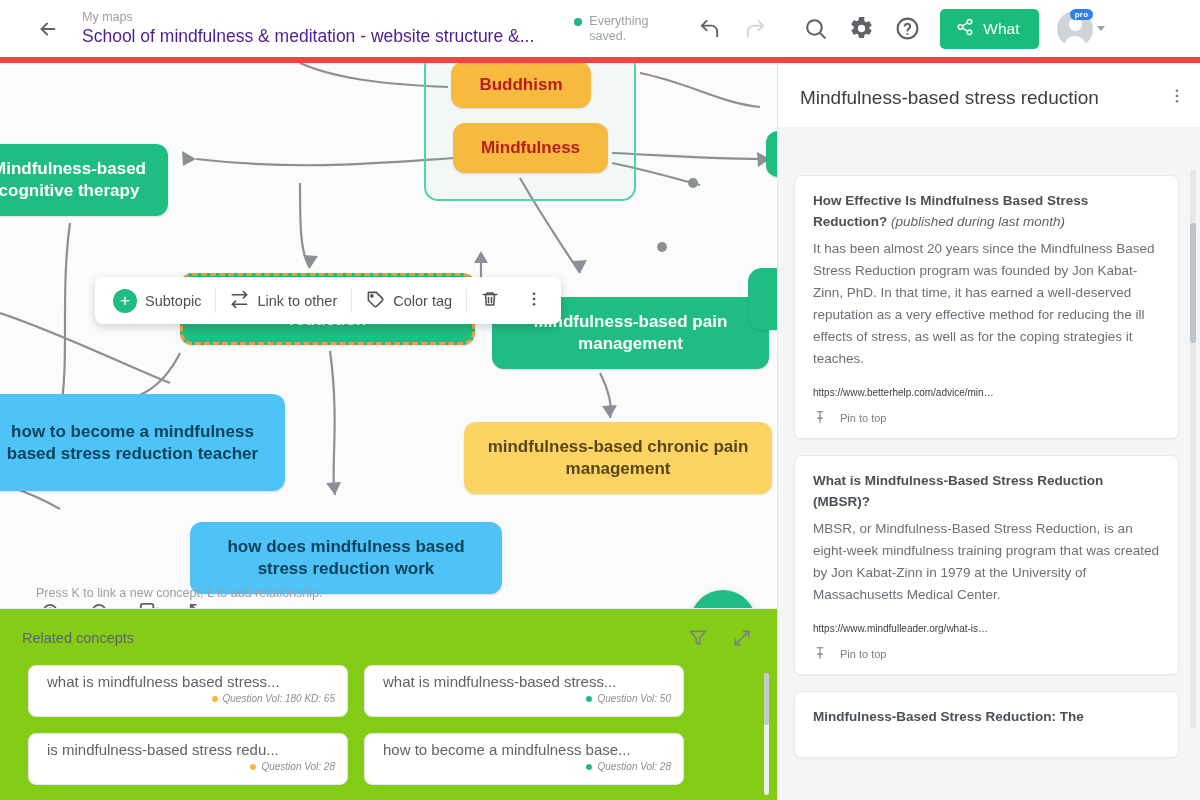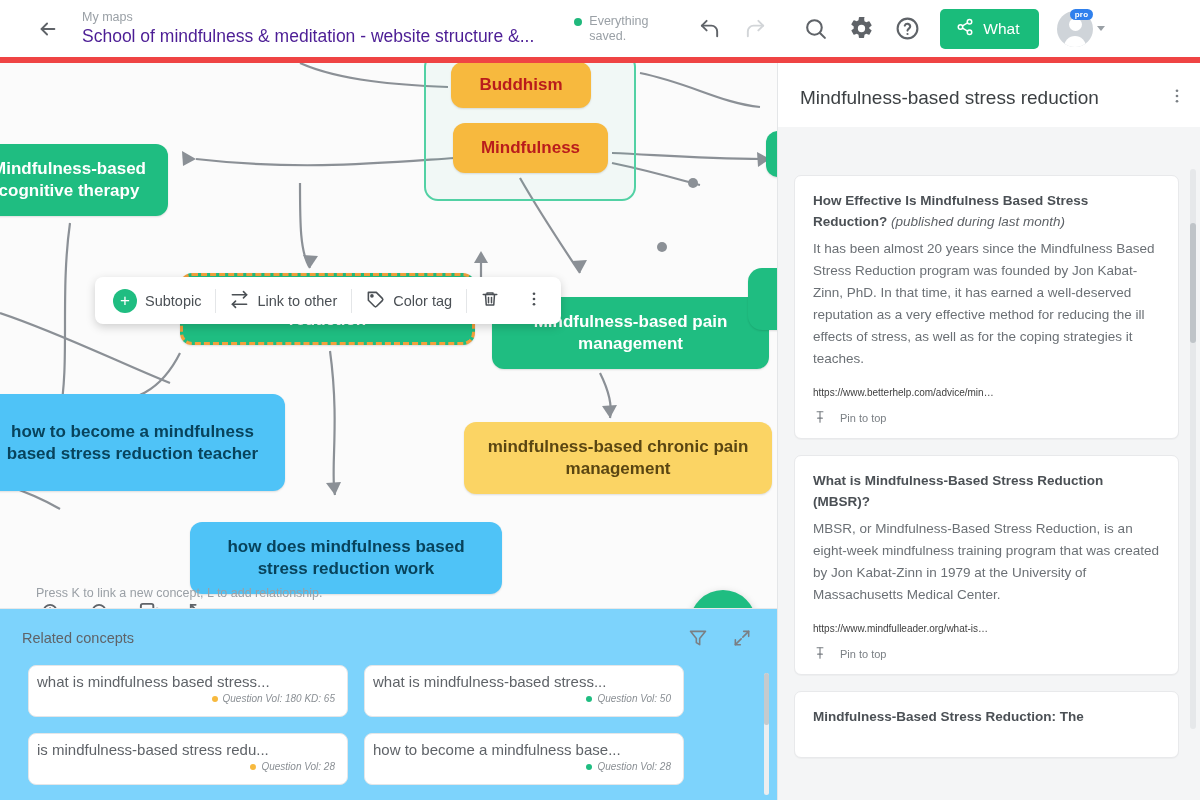--- a/index.html
+++ b/index.html
@@ -109,31 +109,31 @@
   }
   .fab {
     position: absolute; left: 690px; top: 527px; width: 66px; height: 66px; border-radius: 50%;
     background: #1fbd81; color: #fff; display: flex; align-items: center; justify-content: center;
     font-size: 36px; box-shadow: 0 3px 9px rgba(0,0,0,.22); cursor: pointer; z-index: 6;
   }
 
   
   .related {
     position: absolute; left: 0; top: 608px; width: 777px; height: 192px;
-    background: #7dd3fc; border-top: 1px solid #e8e8e8;
+    background: #84cc16; border-top: 1px solid #e8e8e8;
   }
   .related-head { display: flex; align-items: center; padding: 16px 22px 0 22px; }
   .related-title { font-size: 14.5px; color: #5f6368; flex: 1; }
   .related-head .icon-btn { width: 26px; height: 26px; }
   .related-grid {
     display: flex; flex-wrap: wrap; gap: 16px; padding: 14px 22px 0 28px;
   }
   .concept-card {
     width: 320px; height: 52px; border: 1px solid #e4e6e8; border-radius: 8px;
-    background: #fff; padding: 7px 12px 5px 8px; cursor: pointer; position: relative;
+    background: #fff; padding: 7px 12px 5px 18px; cursor: pointer; position: relative;
   }
   .concept-text {
     font-size: 15px; color: #5f6368; white-space: nowrap; overflow: hidden; text-overflow: ellipsis;
   }
   .concept-meta {
     font-size: 10px; font-style: italic; color: #8a8f94; text-align: right;
     display: flex; align-items: center; justify-content: flex-end; gap: 5px; margin-top: 3px;
   }
   .meta-dot { width: 6px; height: 6px; border-radius: 50%; }
   .rel-scroll {

